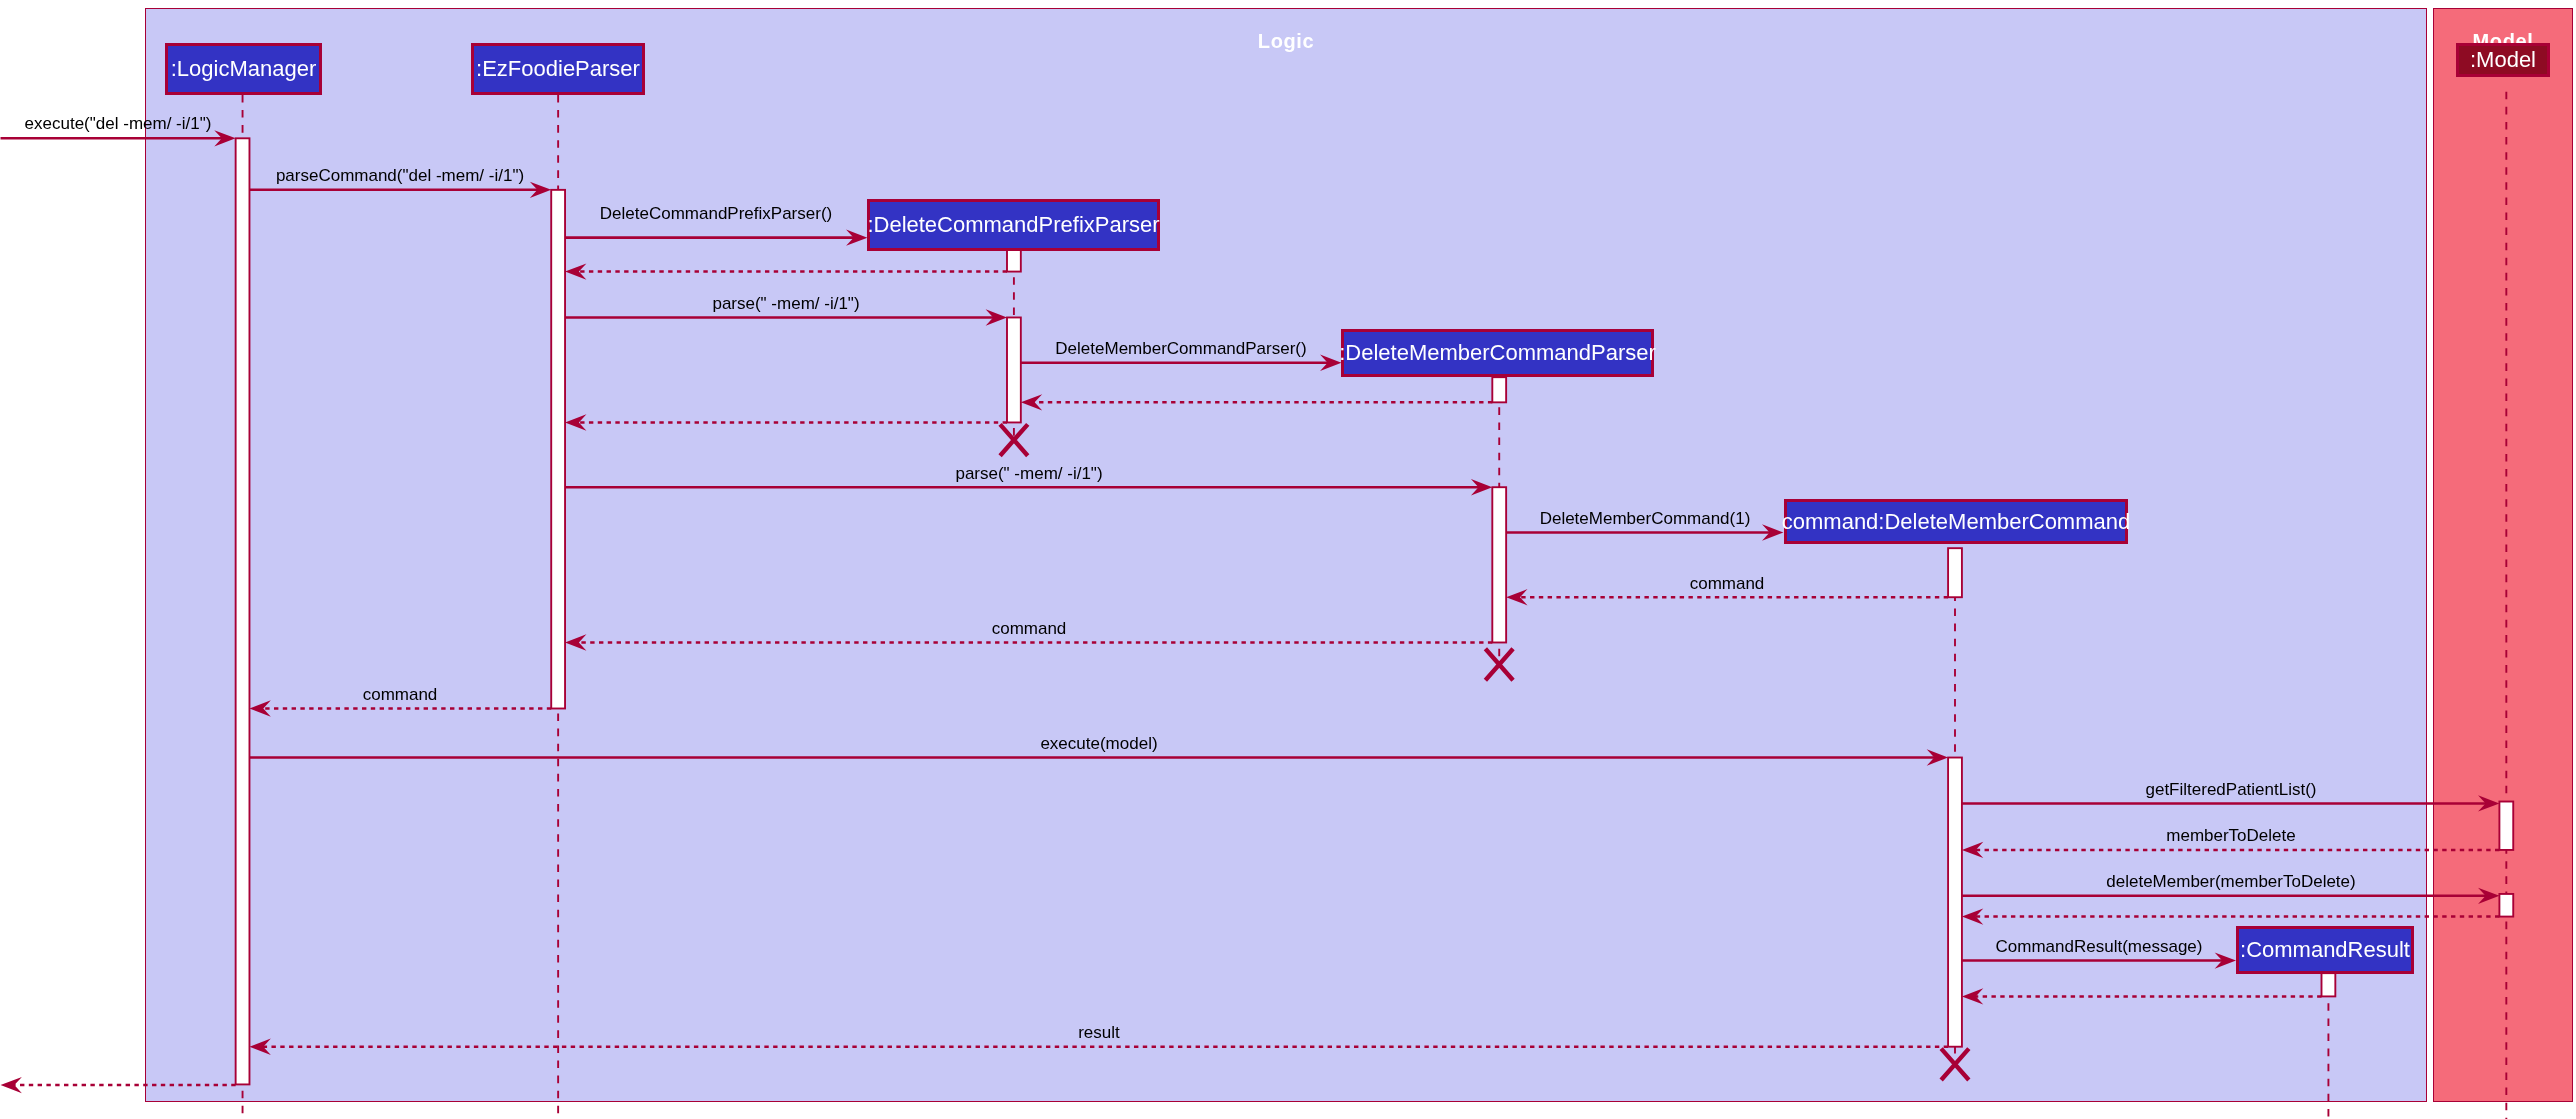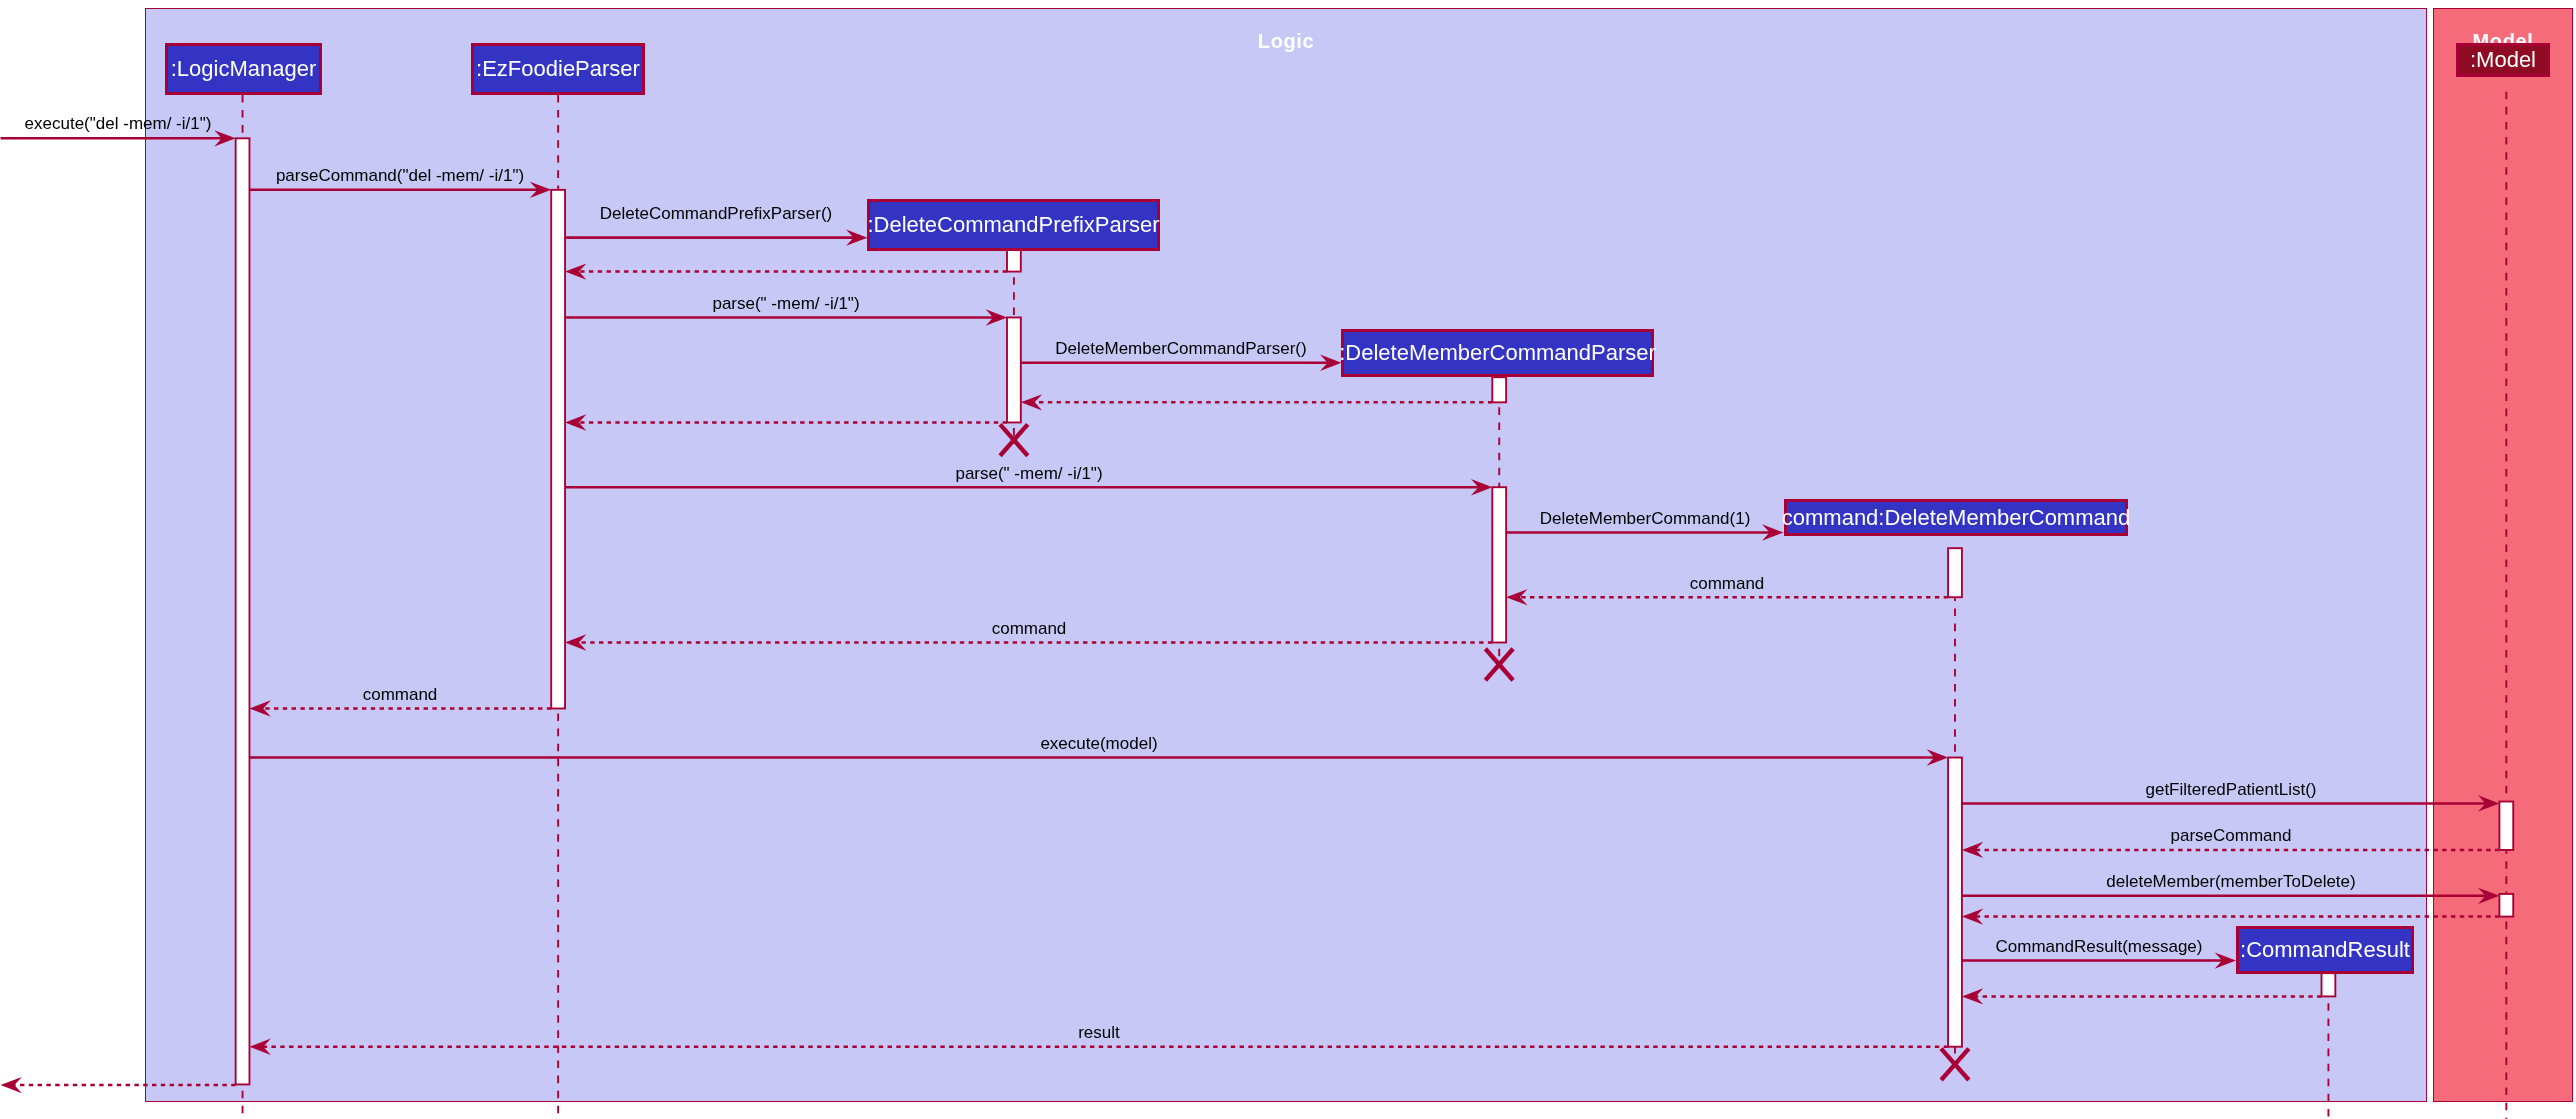--- a/index.html
+++ b/index.html
@@ -111,34 +111,34 @@
       <polygon points="0,1726 34,1713 22,1726 34,1739" style="fill:var(--arrow)"></polygon>
       <path d="M 1590 675 L 1634 725 M 1634 675 L 1590 725" style="stroke:var(--arrow)" stroke-width="7" fill="none"></path>
       <path d="M 2362 1032 L 2406 1082 M 2406 1032 L 2362 1082" style="stroke:var(--arrow)" stroke-width="7" fill="none"></path>
       <path d="M 3087 1668 L 3131 1718 M 3131 1668 L 3087 1718" style="stroke:var(--arrow)" stroke-width="7" fill="none"></path>
     </svg>
     <div id="nodes">
       <div class="pbox" style="left: 165px; top: 43px; width: 157px; height: 52px;">:LogicManager</div>
       <div class="pbox" style="left: 471px; top: 43px; width: 174px; height: 52px;">:EzFoodieParser</div>
       <div class="pbox" style="left: 867px; top: 199px; width: 293px; height: 52px;">:DeleteCommandPrefixParser</div>
       <div class="pbox" style="left: 1341px; top: 329px; width: 313px; height: 48px;">:DeleteMemberCommandParser</div>
-      <div class="pbox" style="left: 1784px; top: 499px; width: 344px; height: 37px;">command:DeleteMemberCommand</div>
+      <div class="pbox" style="left: 1784px; top: 499px; width: 344px; height: 45px;">command:DeleteMemberCommand</div>
       <div class="pbox" style="left: 2236px; top: 926px; width: 178px; height: 48px;">:CommandResult</div>
       <div class="pbox darkred" style="left: 2456px; top: 43px; width: 94px; height: 34px;">:Model</div>
       <div class="msg-label" style="left: 118px; top: 114px;">execute("del -mem/ -i/1")</div>
       <div class="msg-label" style="left: 400px; top: 166px;">parseCommand("del -mem/ -i/1")</div>
       <div class="msg-label" style="left: 716px; top: 204px;">DeleteCommandPrefixParser()</div>
       <div class="msg-label" style="left: 786px; top: 294px;">parse(" -mem/ -i/1")</div>
       <div class="msg-label" style="left: 1181px; top: 339px;">DeleteMemberCommandParser()</div>
       <div class="msg-label" style="left: 1029px; top: 464px;">parse(" -mem/ -i/1")</div>
       <div class="msg-label" style="left: 1645px; top: 509px;">DeleteMemberCommand(1)</div>
       <div class="msg-label" style="left: 1727px; top: 574px;">command</div>
       <div class="msg-label" style="left: 1029px; top: 619px;">command</div>
       <div class="msg-label" style="left: 400px; top: 685px;">command</div>
       <div class="msg-label" style="left: 1099px; top: 734px;">execute(model)</div>
       <div class="msg-label" style="left: 2231px; top: 780px;">getFilteredPatientList()</div>
-      <div class="msg-label" style="left: 2231px; top: 826px;">parseCommand</div>
+      <div class="msg-label" style="left: 2231px; top: 826px;">memberToDelete</div>
       <div class="msg-label" style="left: 2231px; top: 872px;">deleteMember(memberToDelete)</div>
       <div class="msg-label" style="left: 2099px; top: 937px;">CommandResult(message)</div>
       <div class="msg-label" style="left: 1099px; top: 1023px;">result</div>
     </div>
 </div>
 
 
 </body></html>

